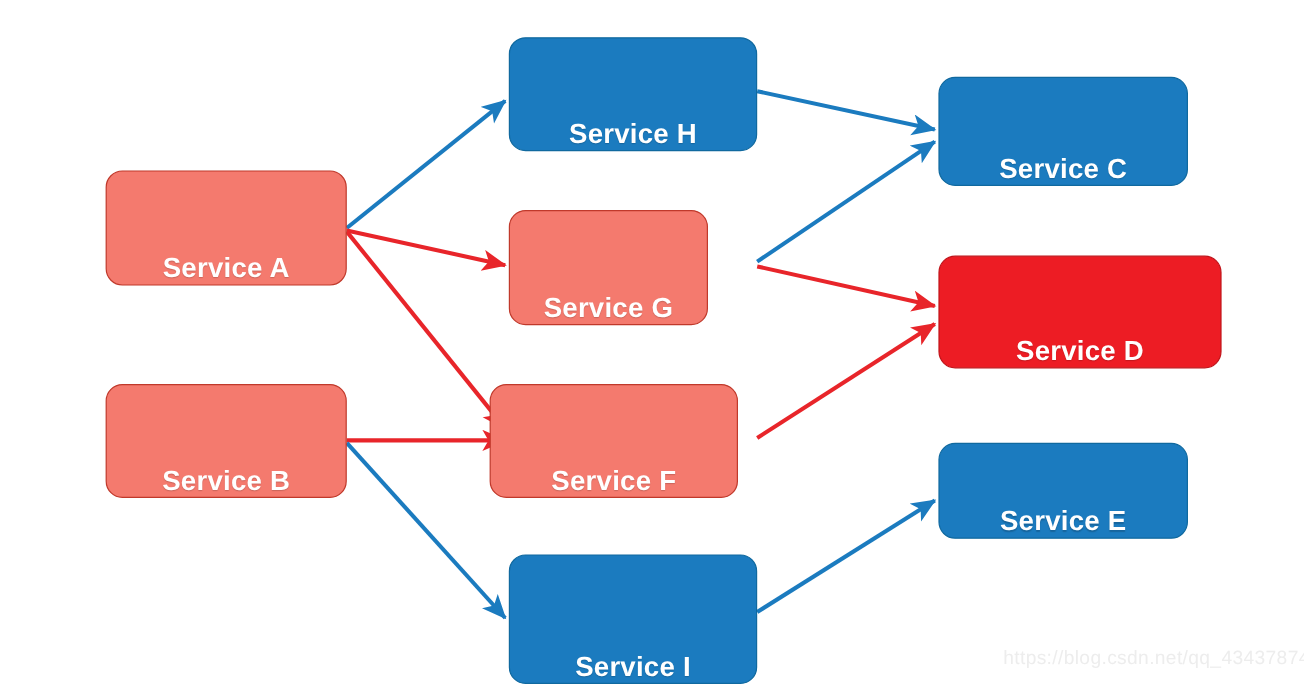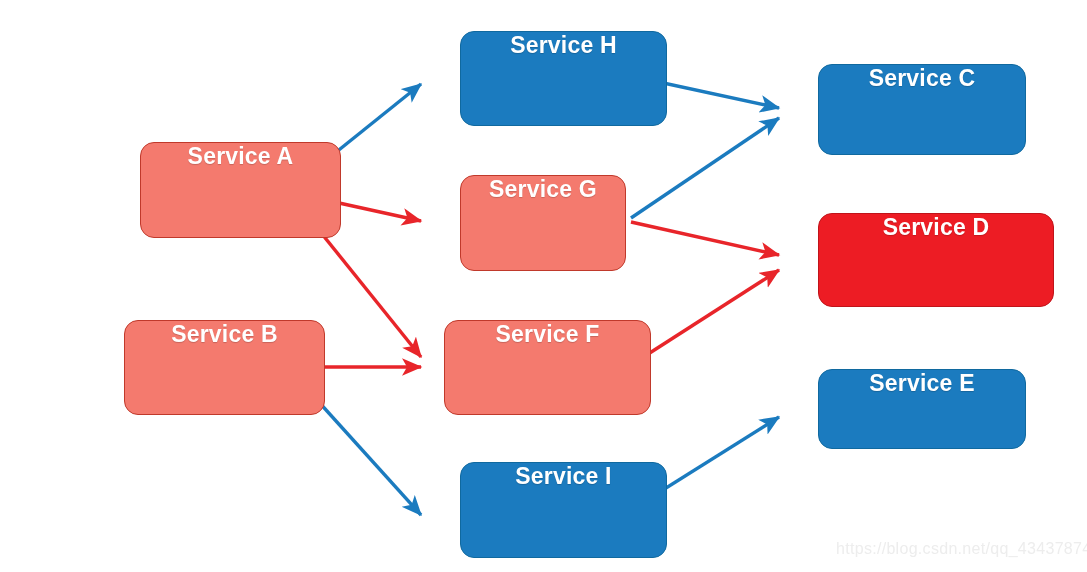--- a/index.html
+++ b/index.html
@@ -24,29 +24,28 @@
     top: 0;
     width: 1087px;
     height: 572px;
     pointer-events: none;
   }
   .node {
     position: absolute;
     box-sizing: border-box;
     border-radius: 14px;
     display: flex;
-    align-items: flex-start;
+    align-items: flex-end;
     justify-content: center;
     color: #ffffff;
     font-size: 23px;
     font-weight: 600;
     letter-spacing: 0.2px;
     text-shadow: 0 1px 1px rgba(0,0,0,0.18);
     z-index: 5;
-    margin-left: 36px;
   }
   .node.salmon {
     background: #F47A6E;
     border: 1.6px solid #C0392B;
   }
   .node.blue {
     background: #1B7BBF;
     border: 1.6px solid #10699F;
   }
   .node.red {
@@ -89,36 +88,36 @@
         <line x1="289" y1="369" x2="421" y2="515" stroke="#1B7BBF" stroke-width="3.4" stroke-linecap="butt" marker-end="url(#arrow-blue)"></line>
         <line x1="631" y1="76" x2="779" y2="108" stroke="#1B7BBF" stroke-width="3.4" stroke-linecap="butt" marker-end="url(#arrow-blue)"></line>
         <line x1="631" y1="218" x2="779" y2="118" stroke="#1B7BBF" stroke-width="3.4" stroke-linecap="butt" marker-end="url(#arrow-blue)"></line>
         <line x1="631" y1="222" x2="779" y2="255" stroke="#E8252A" stroke-width="3.4" stroke-linecap="butt" marker-end="url(#arrow-red)"></line>
         <line x1="631" y1="365" x2="779" y2="270" stroke="#E8252A" stroke-width="3.4" stroke-linecap="butt" marker-end="url(#arrow-red)"></line>
         <line x1="631" y1="510" x2="779" y2="417" stroke="#1B7BBF" stroke-width="3.4" stroke-linecap="butt" marker-end="url(#arrow-blue)"></line>
       </g>
   </svg>
 
   <div id="nodes-group">
-      <div class="node salmon" style="left: 104px; top: 142px; width: 201px; height: 96px;">
+      <div class="node salmon" style="left: 88px; top: 142px; width: 201px; height: 96px;">
         <span class="node-label">Service A</span>
       </div>
       <div class="node salmon" style="left: 88px; top: 320px; width: 201px; height: 95px;">
         <span class="node-label">Service B</span>
       </div>
       <div class="node blue" style="left: 424px; top: 31px; width: 207px; height: 95px;">
         <span class="node-label">Service H</span>
       </div>
       <div class="node salmon" style="left: 424px; top: 175px; width: 166px; height: 96px;">
         <span class="node-label">Service G</span>
       </div>
       <div class="node salmon" style="left: 408px; top: 320px; width: 207px; height: 95px;">
         <span class="node-label">Service F</span>
       </div>
-      <div class="node blue" style="left: 424px; top: 462px; width: 207px; height: 96px;">
+      <div class="node blue" style="left: 424px; top: 462px; width: 207px; height: 108px;">
         <span class="node-label">Service I</span>
       </div>
       <div class="node blue" style="left: 782px; top: 64px; width: 208px; height: 91px;">
         <span class="node-label">Service C</span>
       </div>
       <div class="node red" style="left: 782px; top: 213px; width: 236px; height: 94px;">
         <span class="node-label">Service D</span>
       </div>
       <div class="node blue" style="left: 782px; top: 369px; width: 208px; height: 80px;">
         <span class="node-label">Service E</span>

